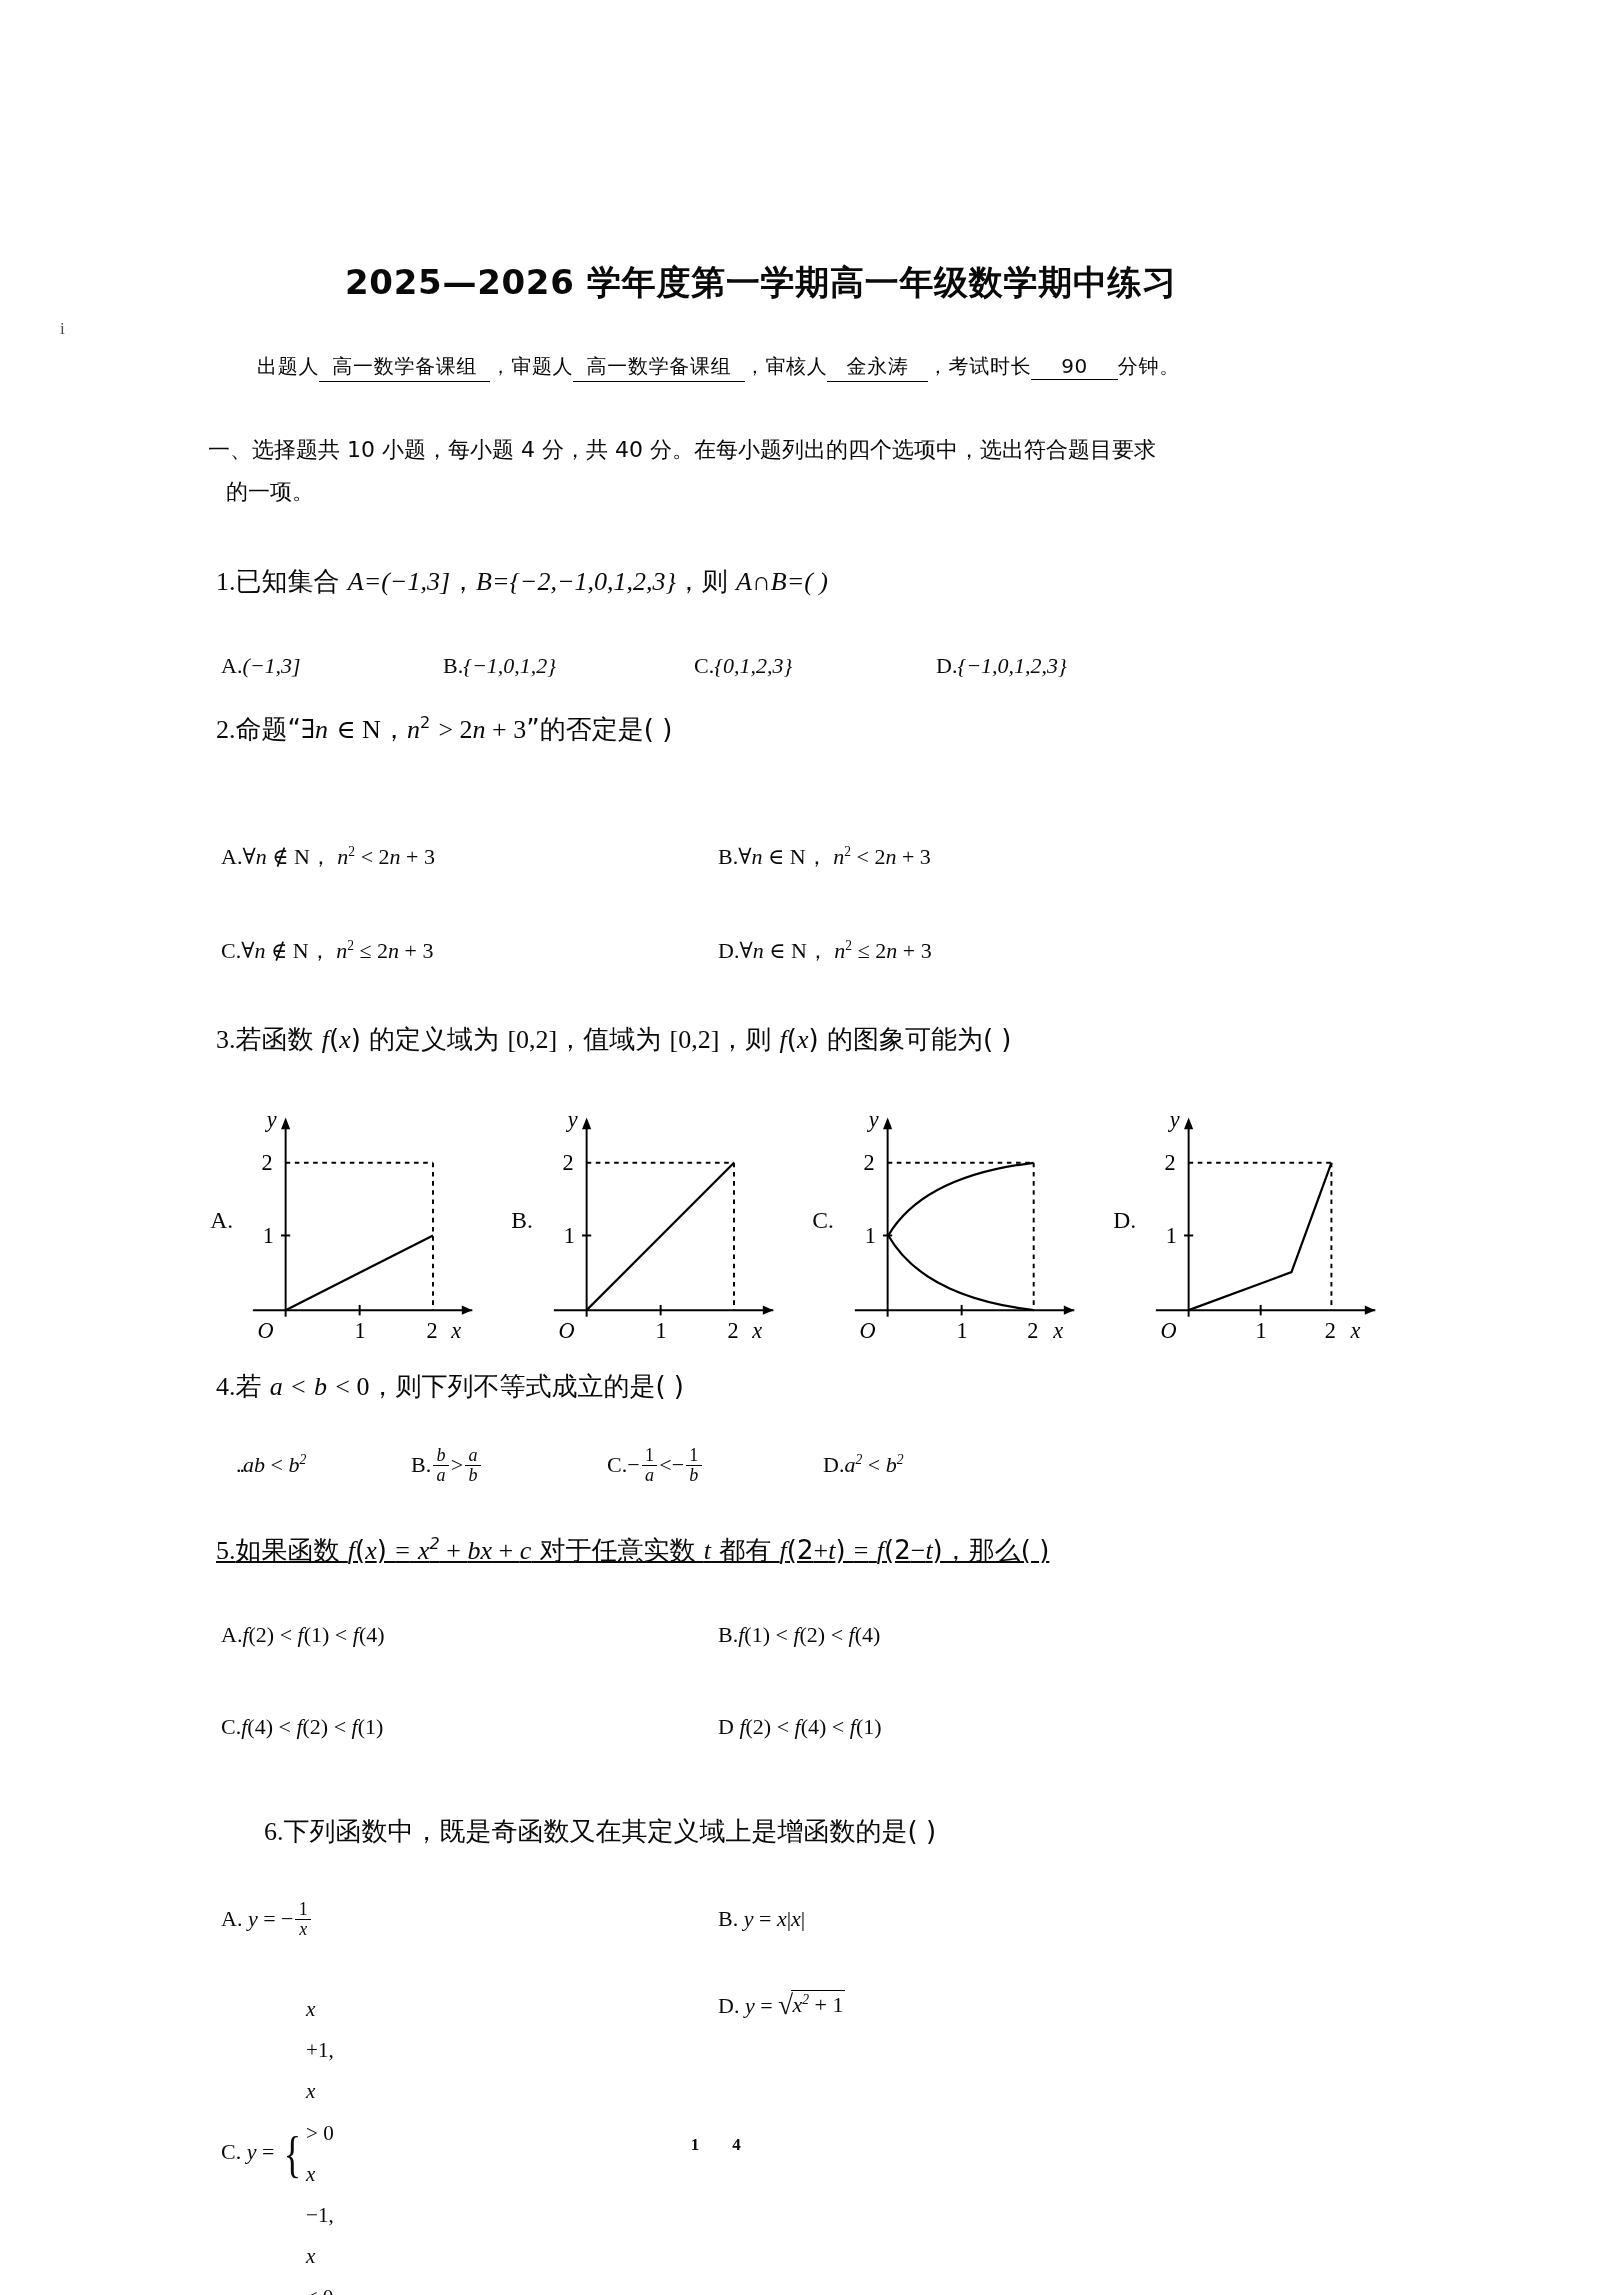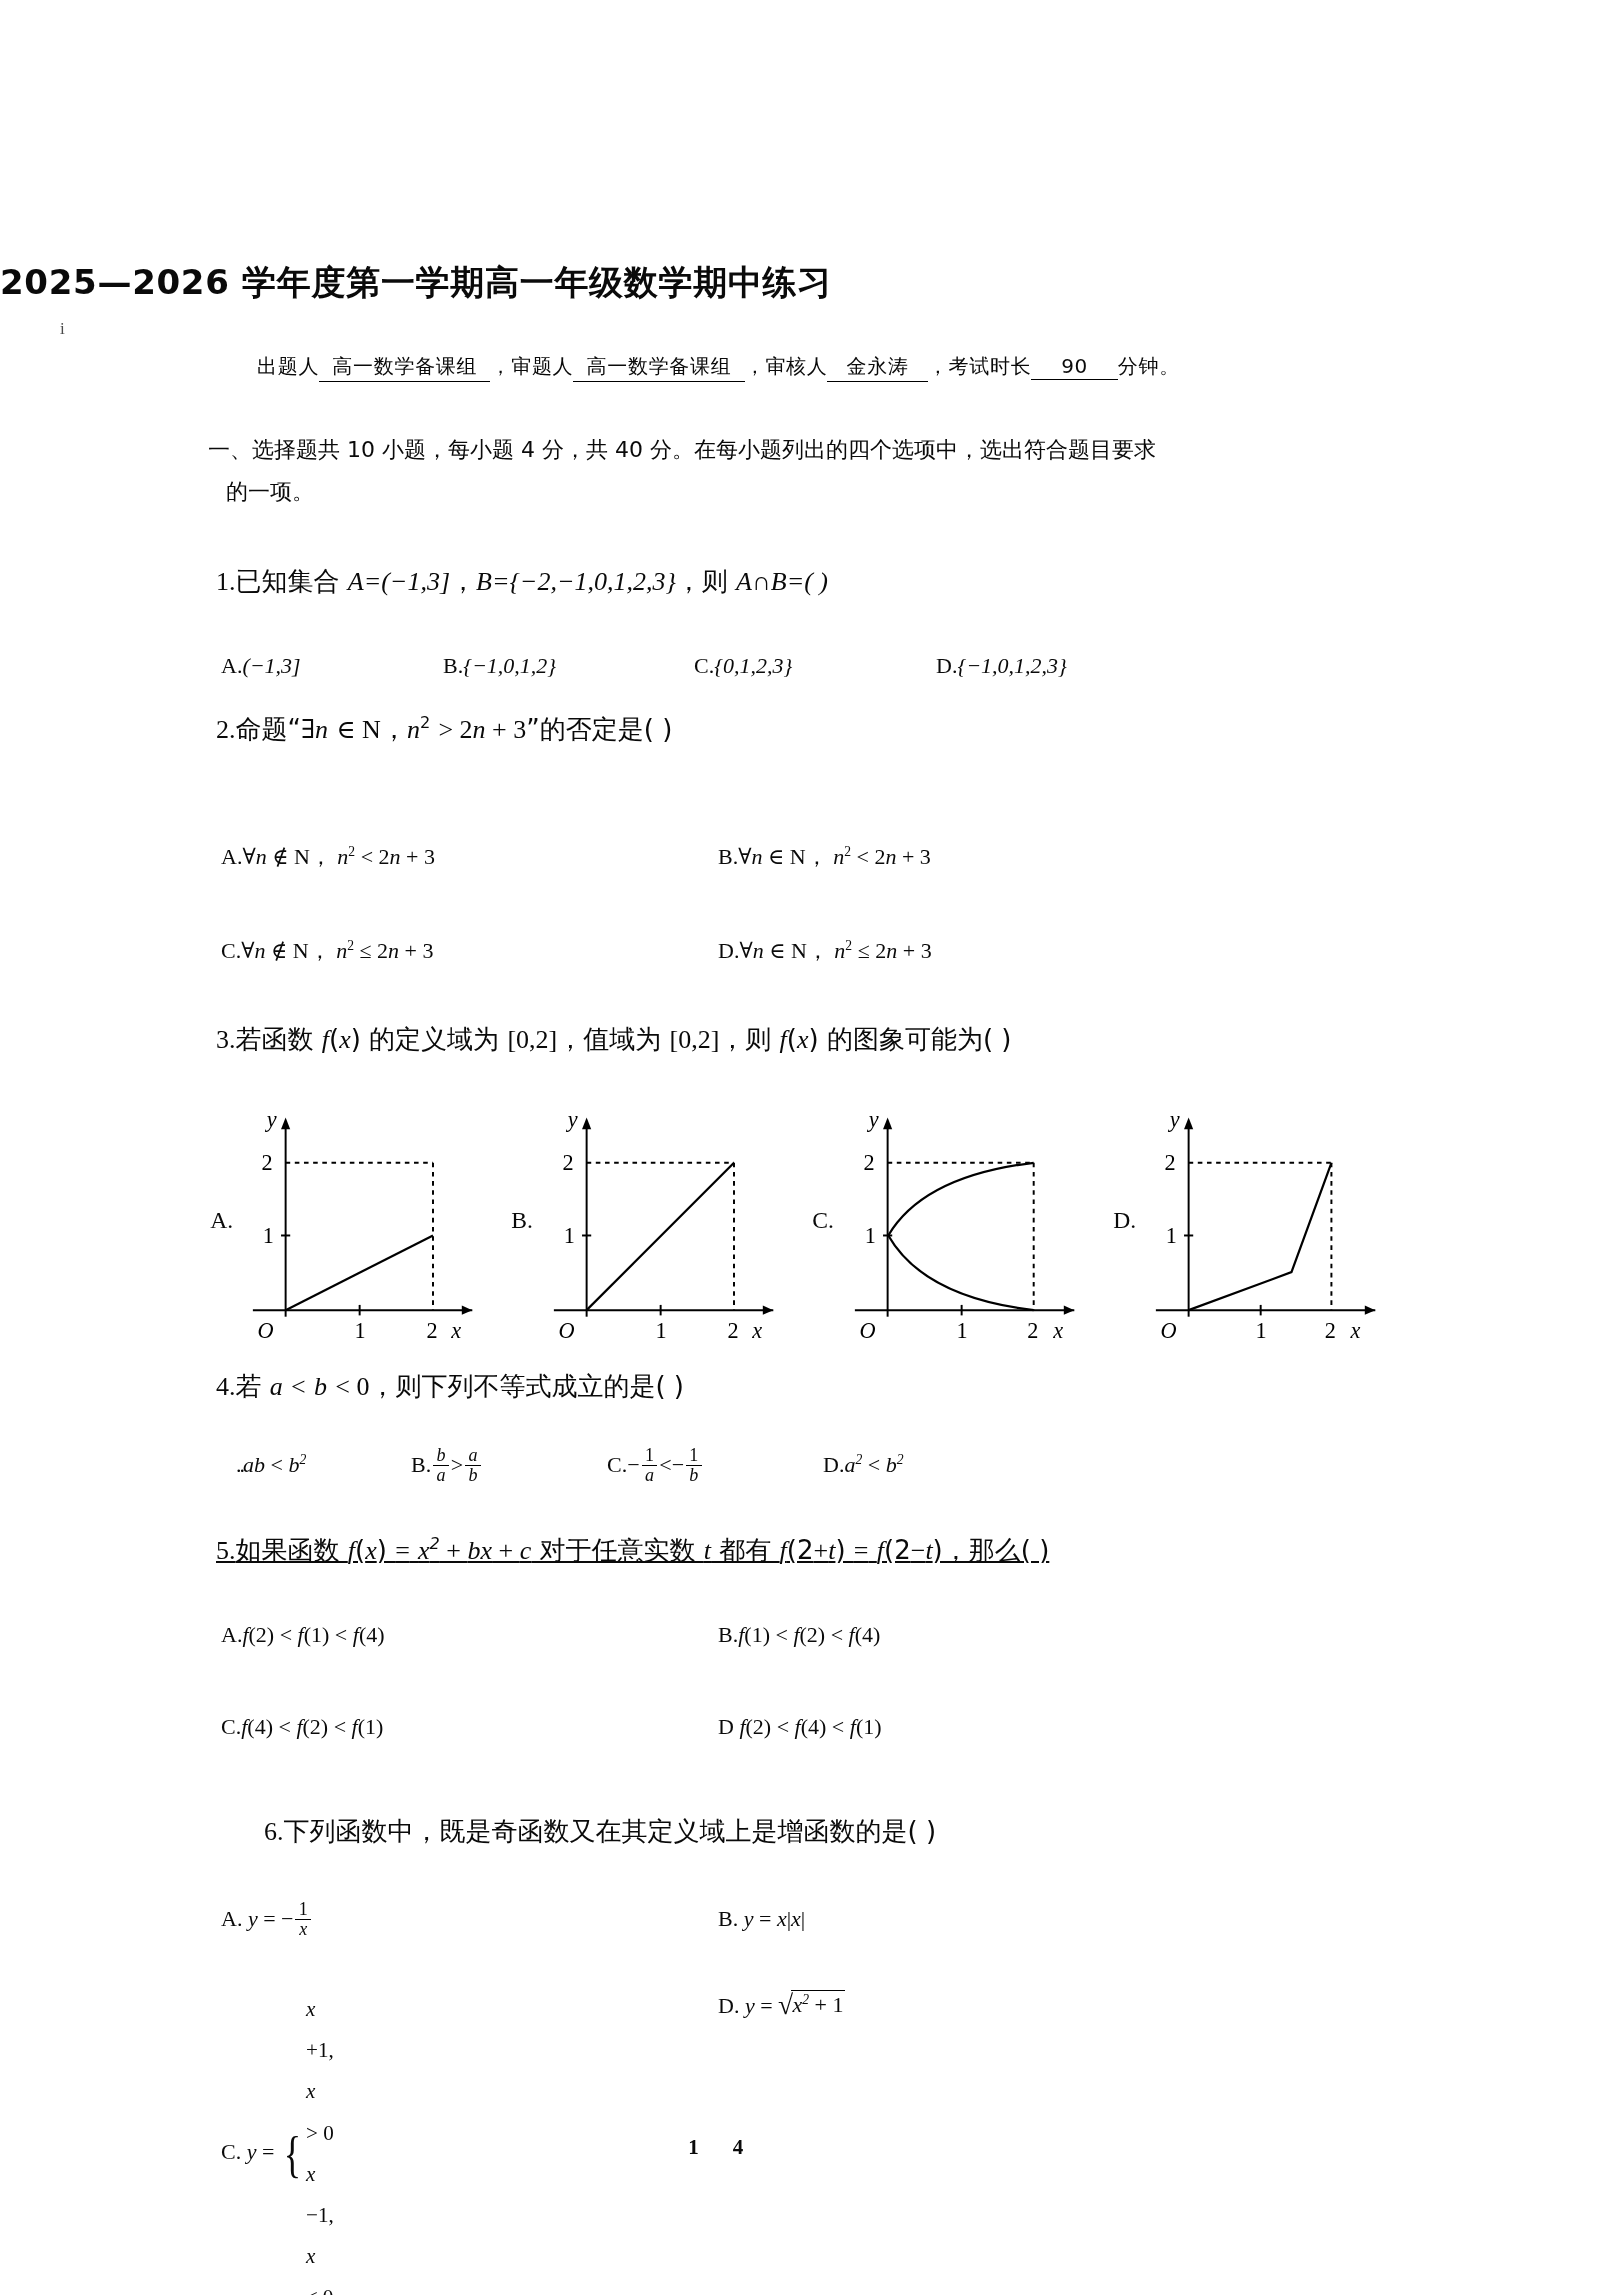--- a/index.html
+++ b/index.html
@@ -24,21 +24,21 @@
   .mu { font-family: "Liberation Serif", "DejaVu Serif", serif; font-style: normal; }
   .sup { font-size: 0.62em; vertical-align: super; font-style: italic; }
   .supn { font-size: 0.62em; vertical-align: super; font-style: normal; }
 
   
   .title {
     position: absolute;
     top: 260px;
     left: 0;
     width: 1522px;
-    text-align: left;
+    text-align: center;
     font-size: 34px;
     font-weight: bold;
     letter-spacing: 0.7px;
     font-family: "DejaVu Sans", "Liberation Sans", sans-serif;
   }
   .stray-i {
     position: absolute;
     top: 319px;
     left: 60px;
     font-size: 17px;
@@ -158,21 +158,21 @@
   }
   .graph-cell svg { position: absolute; left: 34px; top: 0; }
 
   
   .footer {
     position: absolute;
     top: 2135px;
     left: 0;
     width: 1446px;
     text-align: center;
-    font-size: 21px;
+    font-size: 17px;
     font-weight: bold;
     font-family: "Liberation Serif", "DejaVu Serif", serif;
     letter-spacing: 14.4px;
   }
 </style>
 </head>
 <body>
 
 <div class="page">
 

